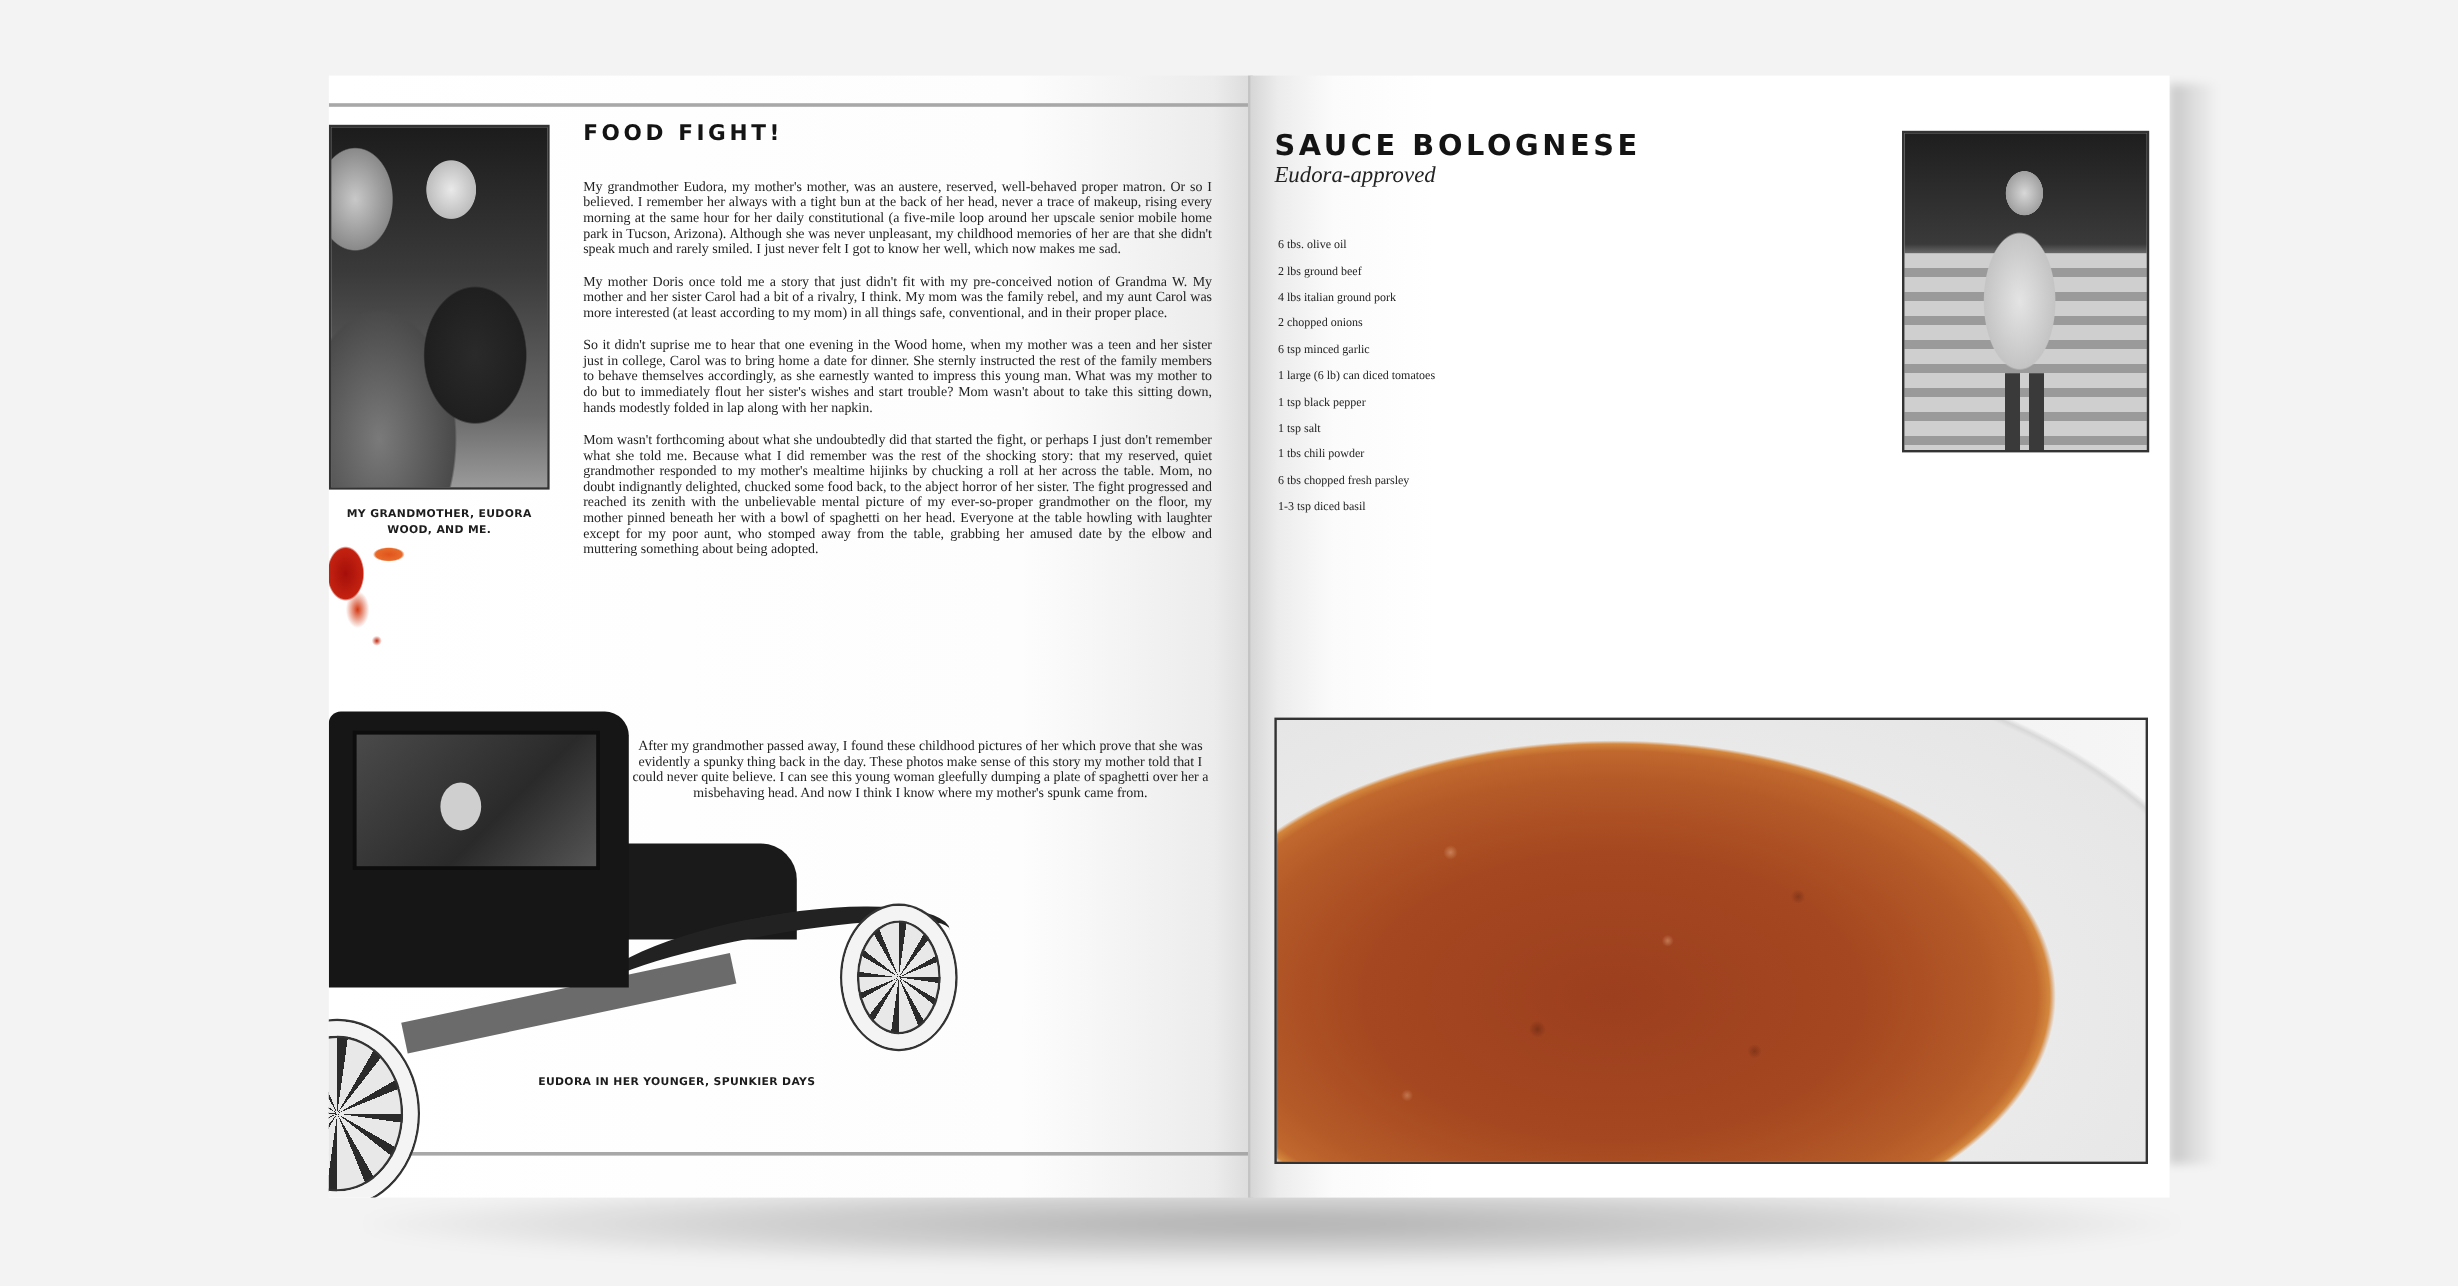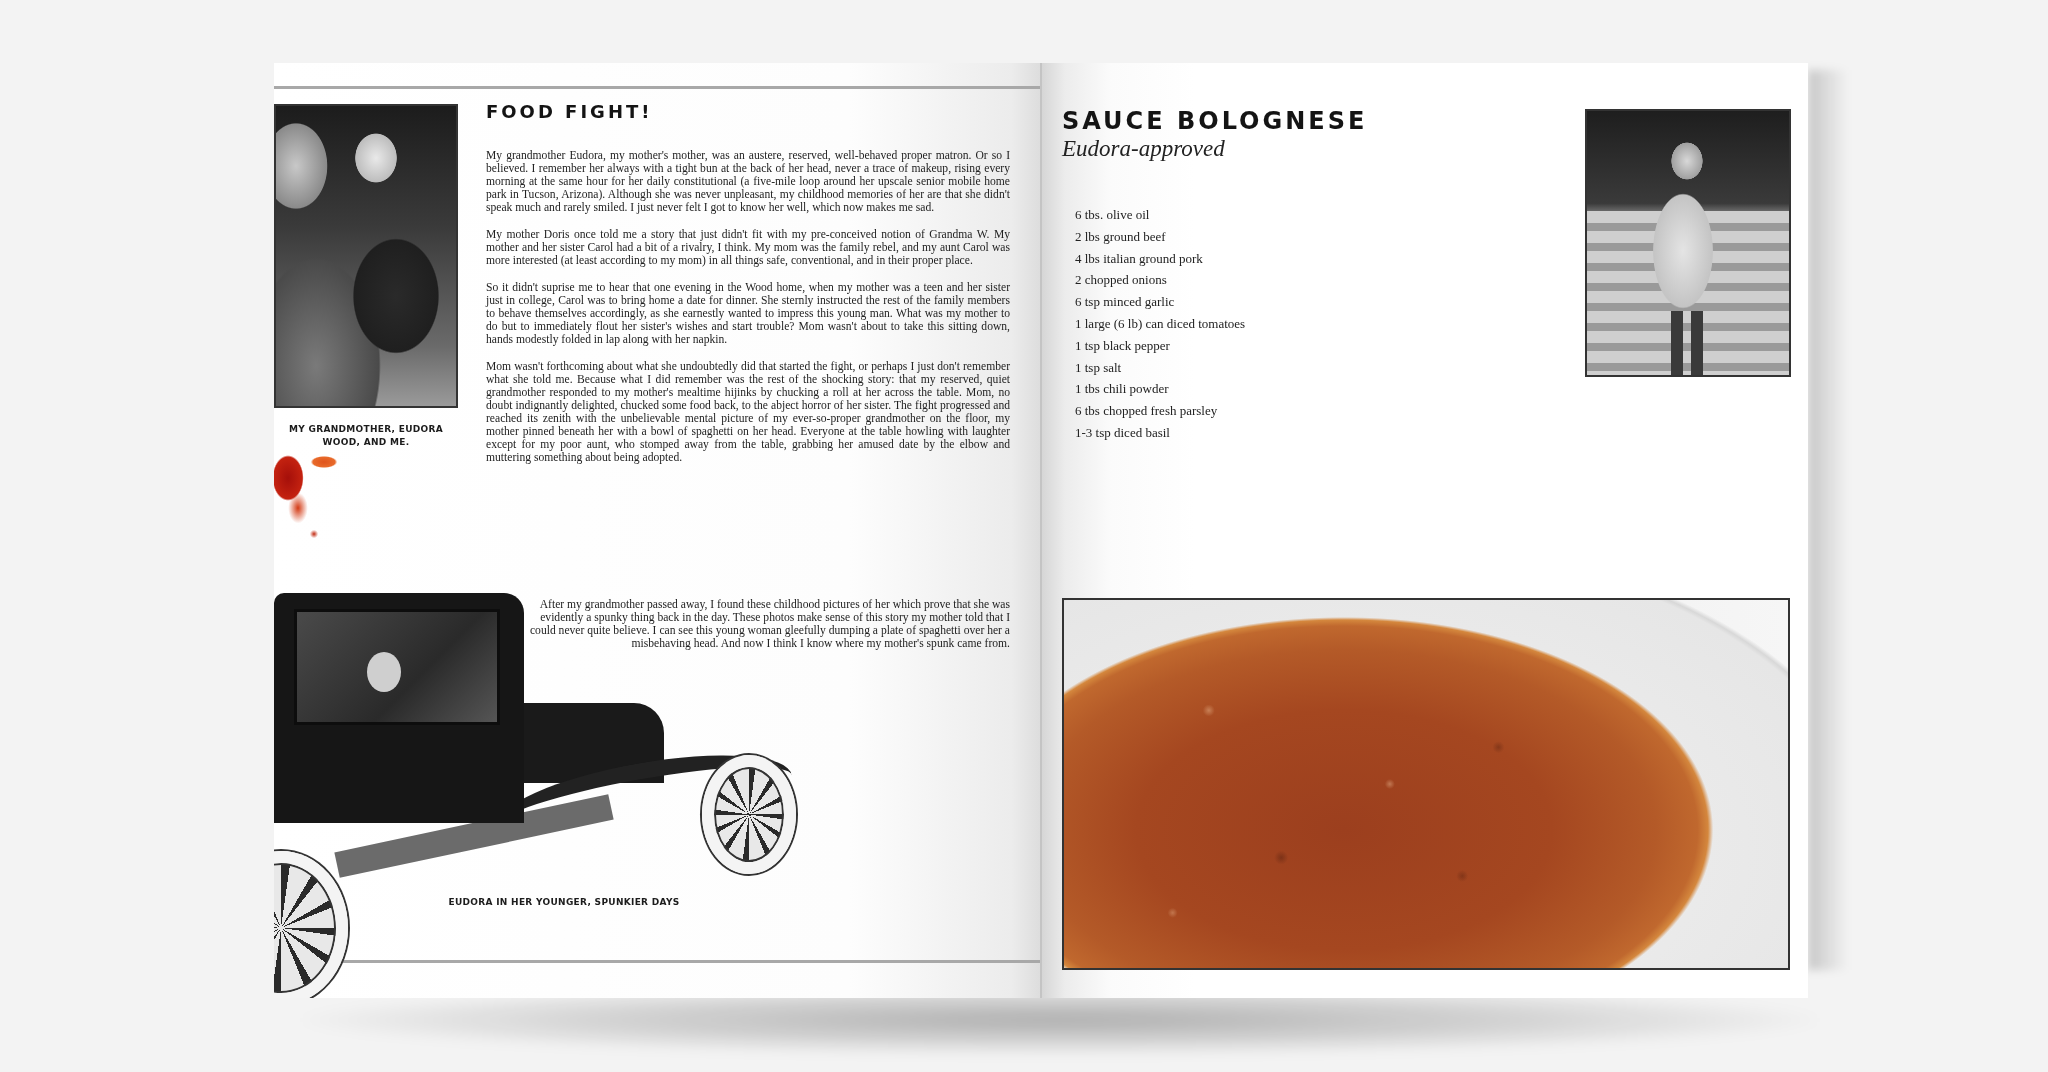--- a/index.html
+++ b/index.html
@@ -11,21 +11,21 @@
     .page-right{left:1042px;width:766px;background:linear-gradient(90deg,#d6d6d6 0%,#ececec 3%,#fbfbfb 9%,#ffffff 20%,#ffffff 100%)}
     .gutter{position:absolute;left:1040px;top:63px;width:4px;height:935px;background:#c4c4c4}
     .rule{position:absolute;left:0;height:3px;background:#a8a8a8;width:768px}
     .rule.top{top:23px}
     .rule.bottom{top:897px}
     .title{position:absolute;font-family:"DejaVu Sans",sans-serif;font-weight:bold;letter-spacing:3px;color:#141414}
     .food-title{left:212px;top:38px;font-size:18px}
     .body{position:absolute;font-size:11.6px;line-height:13px;text-align:justify;color:#222}
     .body p{margin:0 0 14px 0}
     .story1{left:212px;top:86px;width:524px}
-    .story2{left:250px;top:535px;width:486px;text-align:right}
+    .story2{left:250px;top:552px;width:486px;text-align:center}
     .caption{position:absolute;font-family:"DejaVu Sans",sans-serif;font-weight:bold;font-size:9px;text-align:center;color:#1c1c1c;letter-spacing:.3px}
     .cap1{left:0;top:360px;width:184px;line-height:13px}
     .cap2{left:140px;top:834px;width:300px}
     .photo{position:absolute;border:2px solid #333}
     .photo-grandma{left:0;top:41px;width:180px;height:300px;background:
       radial-gradient(ellipse 34px 40px at 100px 52px,#e9e9e9 0%,#bdbdbd 60%,transparent 62%),
       radial-gradient(ellipse 44px 60px at 20px 60px,#c8c8c8 0%,#8a8a8a 70%,transparent 72%),
       radial-gradient(ellipse 60px 80px at 120px 190px,#2a2a2a 0%,#1f1f1f 70%,transparent 72%),
       radial-gradient(ellipse 90px 150px at 40px 260px,#7a7a7a 0%,#4a4a4a 70%,transparent 72%),
       linear-gradient(180deg,#1c1c1c 0%,#3a3a3a 40%,#6a6a6a 80%,#9a9a9a 100%)}
@@ -38,22 +38,22 @@
     .car-body{position:absolute;left:0;top:0;width:250px;height:230px;background:#161616;border-radius:10px 20px 0 0}
     .car-window{position:absolute;left:20px;top:16px;width:200px;height:110px;background:linear-gradient(135deg,#4a4a4a,#2a2a2a 60%,#555);border:3px solid #0d0d0d}
     .car-face{position:absolute;left:70px;top:40px;width:34px;height:40px;border-radius:50%;background:#cfcfcf}
     .car-hood{position:absolute;left:240px;top:110px;width:150px;height:80px;background:#1a1a1a;border-radius:6px 30px 0 0}
     .car-fender{position:absolute;left:220px;top:170px;width:300px;height:60px;border-top:16px solid #222;border-radius:60% 60% 0 0;transform:rotate(-10deg)}
     .car-step{position:absolute;left:60px;top:230px;width:280px;height:26px;background:#6b6b6b;transform:rotate(-12deg)}
     .wheel{position:absolute;border-radius:50%;border:12px solid #f4f4f4;box-shadow:0 0 0 2px #333 inset,0 0 0 2px #333;background:repeating-conic-gradient(#2a2a2a 0 8deg,#e8e8e8 8deg 30deg)}
     .wheel-front{left:428px;top:162px;width:70px;height:95px}
     .wheel-rear{left:-60px;top:258px;width:110px;height:130px}
     .recipe-title{left:20px;top:44px;font-size:24px}
-    .recipe-sub{position:absolute;left:20px;top:73px;font-size:23px;font-style:italic;color:#222}
-    .ingredients{position:absolute;left:20px;top:128px;font-size:13px;line-height:21.8px;color:#222;list-style:none;margin:13px;padding:0}
+    .recipe-sub{position:absolute;left:20px;top:73px;font-size:19px;font-style:italic;color:#222}
+    .ingredients{position:absolute;left:20px;top:128px;font-size:10px;line-height:21.8px;color:#222;list-style:none;margin:3px;padding:0}
     .directions{position:absolute;left:20px;top:390px;width:690px;font-size:15.5px;line-height:21.5px;color:#222}
     .directions p{margin:0 0 21px 0}
     .photo-girl{left:543px;top:46px;width:202px;height:264px;background:
       radial-gradient(ellipse 22px 26px at 100px 50px,#d8d8d8 0%,#a0a0a0 70%,transparent 72%),
       radial-gradient(ellipse 42px 80px at 96px 140px,#e4e4e4 0%,#c4c4c4 70%,transparent 72%),
       linear-gradient(90deg,transparent 84px,#3a3a3a 84px,#3a3a3a 96px,transparent 96px,transparent 104px,#3a3a3a 104px,#3a3a3a 116px,transparent 116px) 0 200px/100% 64px no-repeat,
       repeating-linear-gradient(180deg,#cfcfcf 0 12px,#9a9a9a 12px 20px) 0 100px/100% 164px no-repeat,
       linear-gradient(180deg,#1e1e1e 0%,#3a3a3a 35%,#8a8a8a 40%,#bdbdbd 100%)}
     .photo-sauce{left:20px;top:535px;width:724px;height:368px;background:
       radial-gradient(ellipse 520px 300px at 280px 230px,#9c3f1e 0%,#a54720 40%,#b45a28 60%,#c0682e 68%,#d4873d 70%,transparent 71%),

